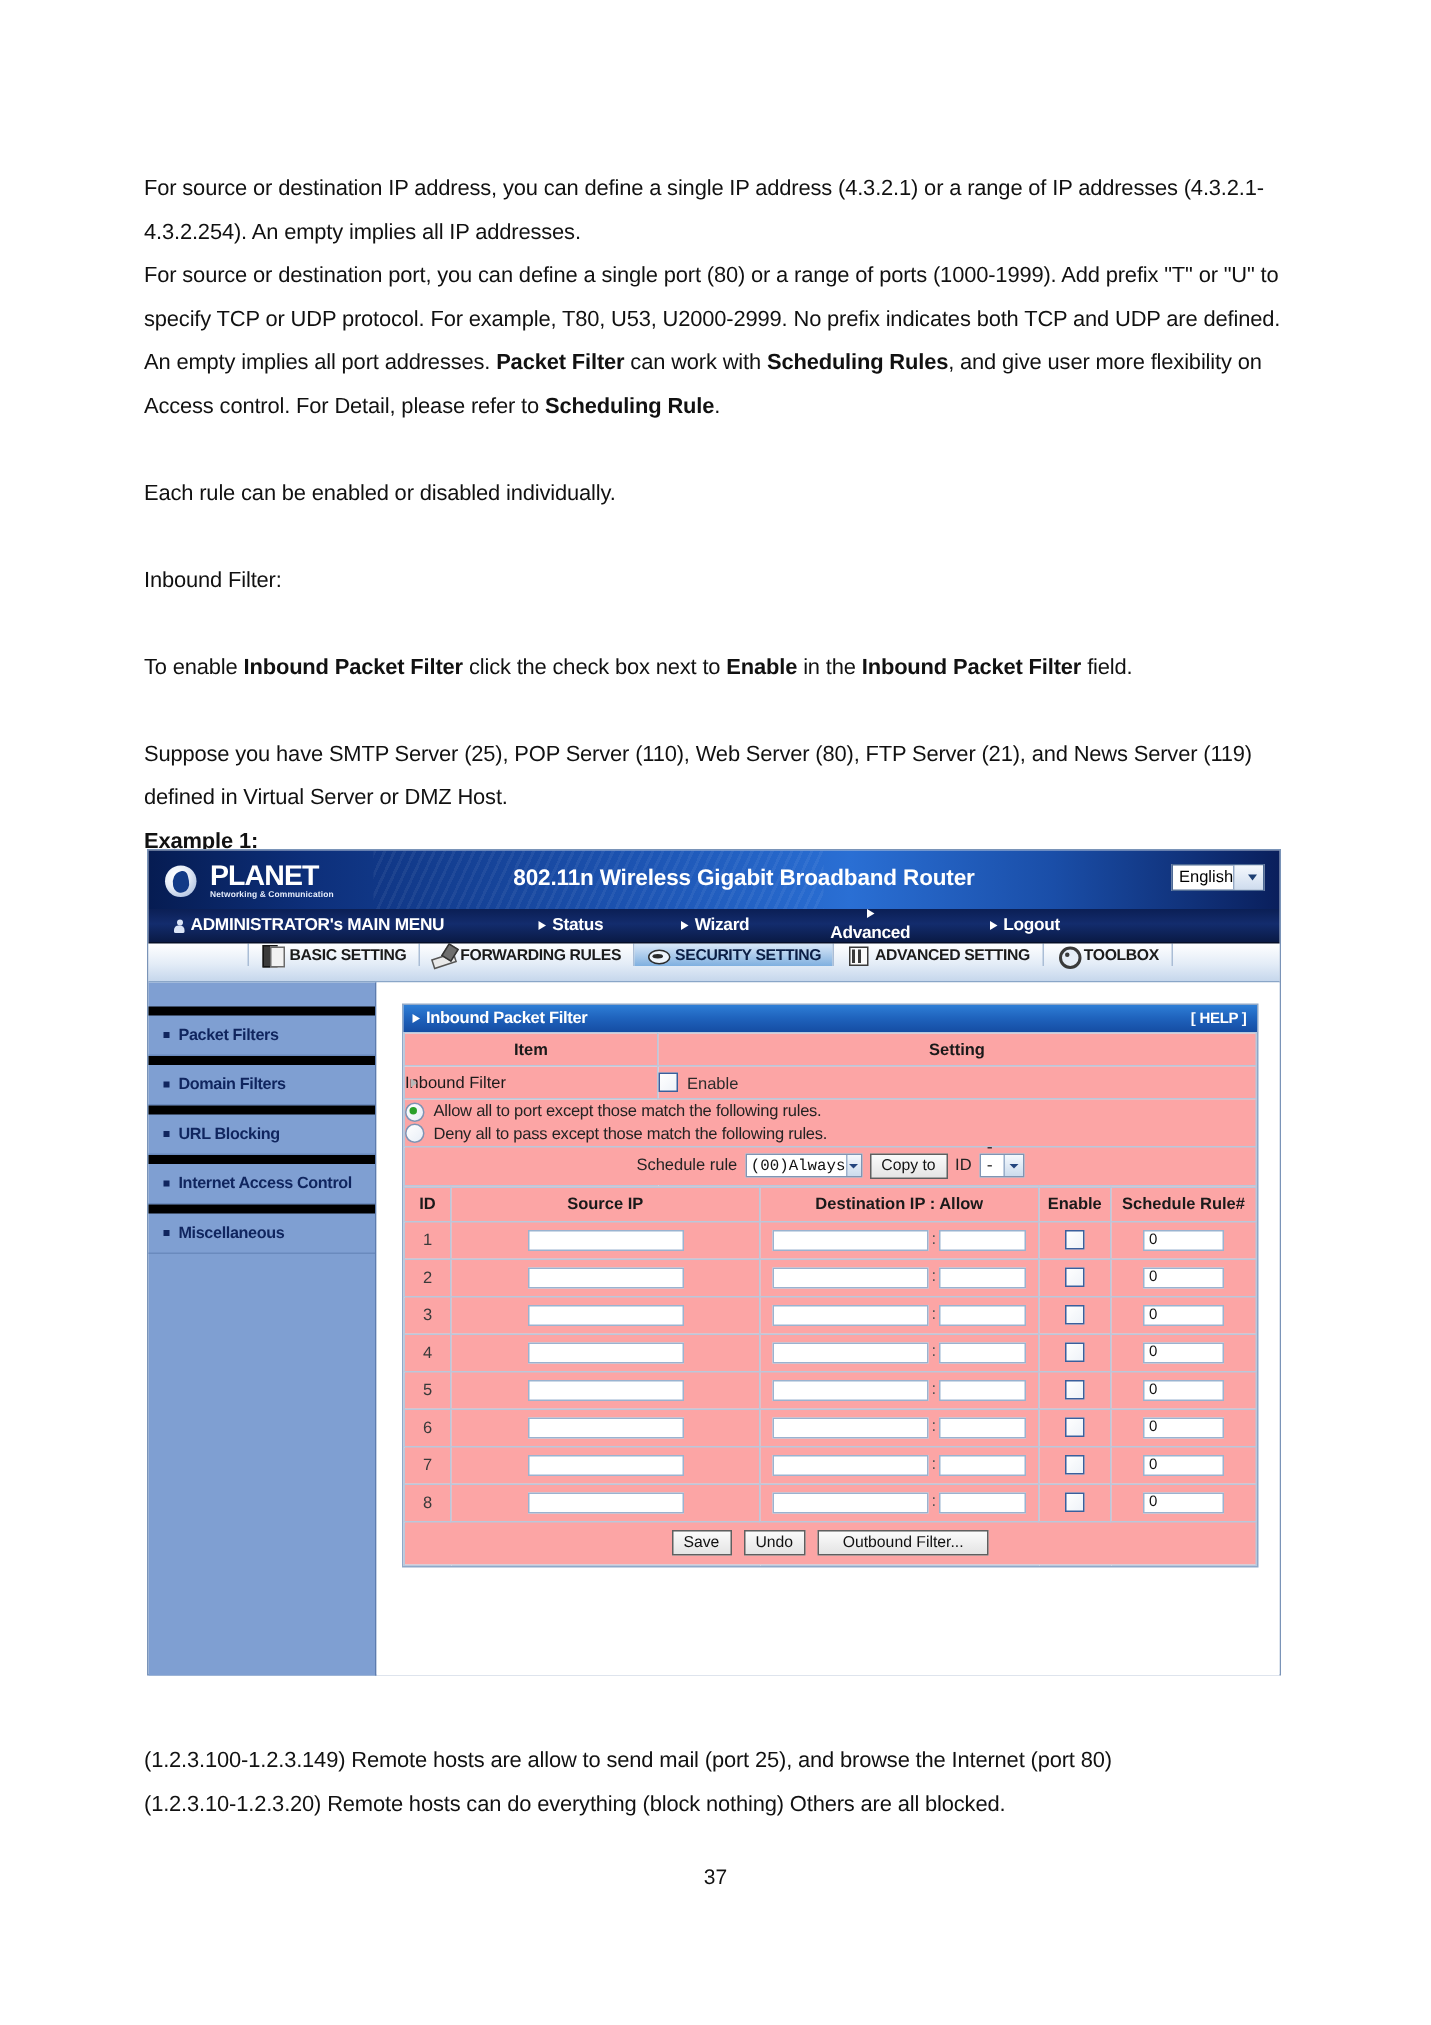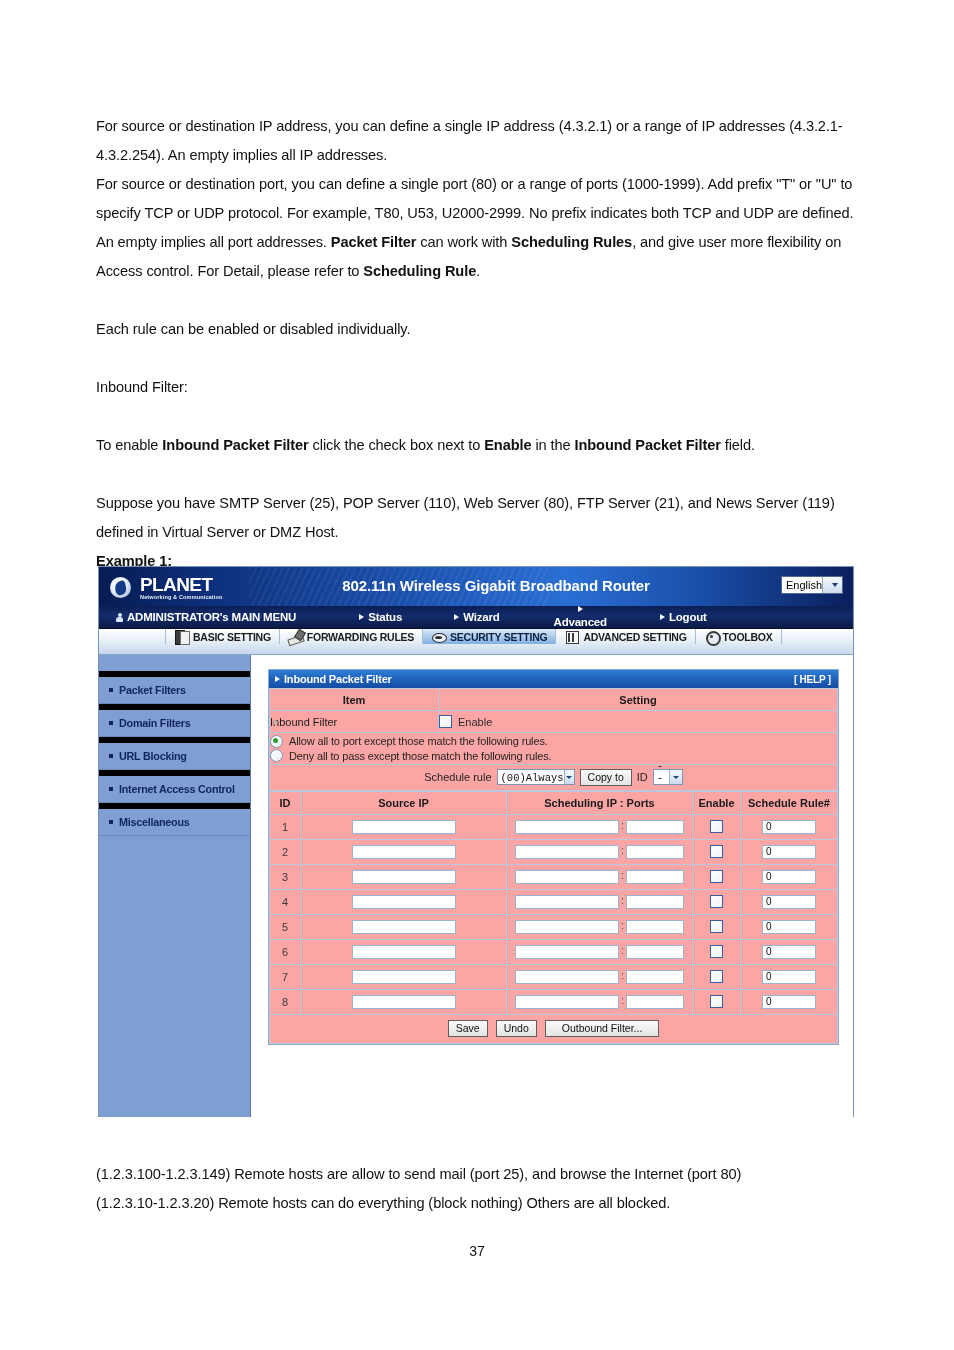--- a/index.html
+++ b/index.html
@@ -503,21 +503,21 @@
             </td>
           </tr>
         </tbody>
           </table>
 
         <table class="grid">
           <tbody>
               <tr>
             <td class="r-hdr col-id">ID</td>
             <td class="r-hdr">Source IP</td>
-            <td class="r-hdr col-dest">Scheduling IP : Ports</td>
+            <td class="r-hdr col-dest">Destination IP : Allow</td>
             <td class="r-hdr col-enable">Enable</td>
             <td class="r-hdr col-sched">Schedule Rule#</td>
           </tr>
           </tbody>
             <tbody id="rules-body">
               <tr>
                 <td class="r-cell col-id"><span class="r-id">1</span></td>
                 <td class="r-cell"><span class="tbox tbox-src"></span></td>
                 <td class="r-cell col-dest"><span class="tbox tbox-dip"></span><span class="colon">:</span><span class="tbox tbox-port"></span></td>
                 <td class="r-cell col-enable"><span class="cb" style="margin-right:0"></span></td>

